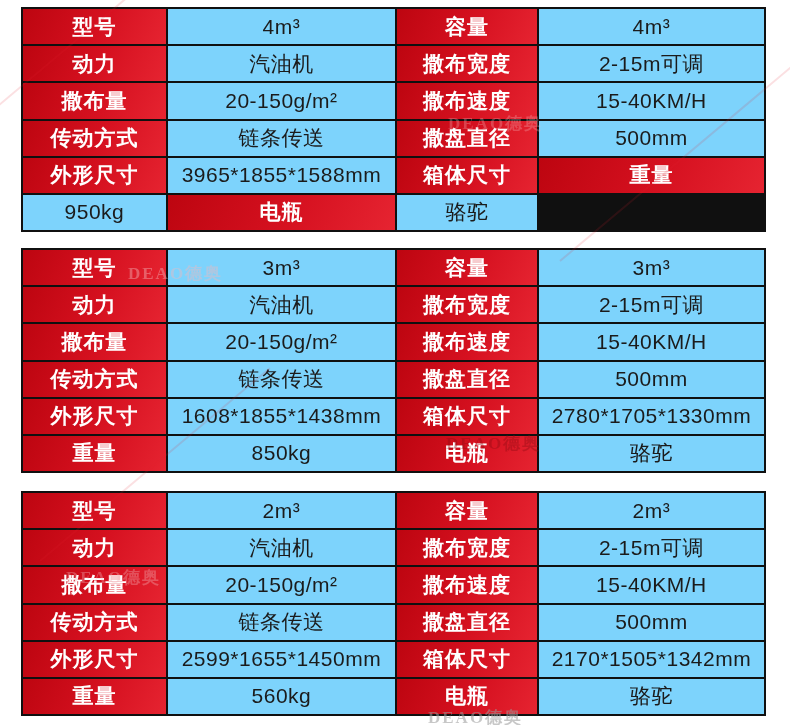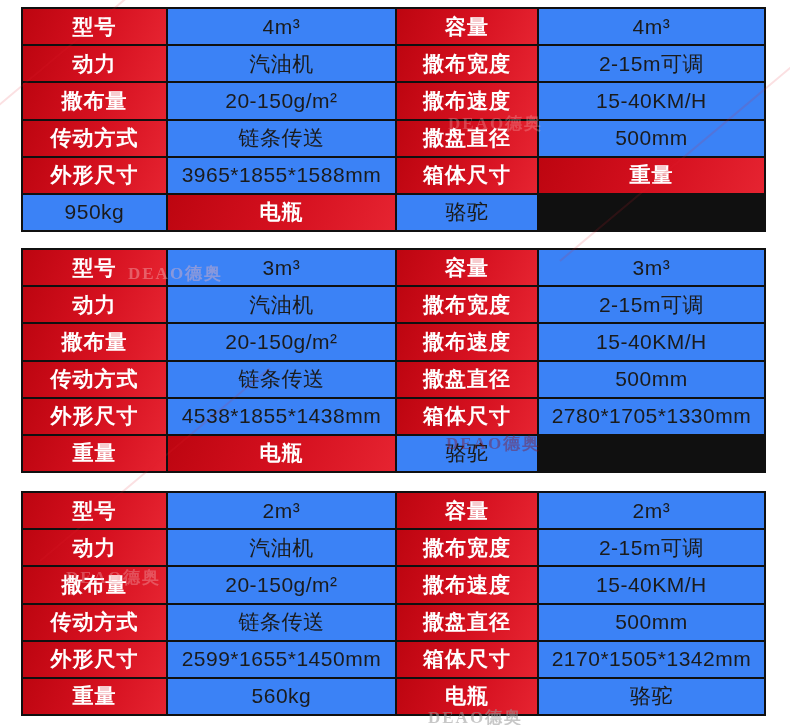--- a/index.html
+++ b/index.html
@@ -38,21 +38,21 @@
     overflow: hidden;
   }
   .cell.label {
     background: linear-gradient(115deg, #bd0510 0%, #d61120 55%, #e62431 100%);
     color: #ffffff;
     font-weight: bold;
     font-size: 21px;
     letter-spacing: 1px;
   }
   .cell.value {
-    background: #3b82f6;
+    background: #7dd3fc;
     color: #1b1b1b;
     font-size: 21px;
     letter-spacing: 0.5px;
   }
 
   
   .wm {
     position: absolute;
     font-size: 17px;
     font-weight: bold;
@@ -123,24 +123,25 @@
     <div class="cell value">2-15m可调</div>
     <div class="cell label">撒布量</div>
     <div class="cell value">20-150g/m²</div>
     <div class="cell label">撒布速度</div>
     <div class="cell value">15-40KM/H</div>
     <div class="cell label">传动方式</div>
     <div class="cell value">链条传送</div>
     <div class="cell label">撒盘直径</div>
     <div class="cell value">500mm</div>
     <div class="cell label">外形尺寸</div>
-    <div class="cell value">4538*1855*1438mm</div>
+    <div class="cell value">1608*1855*1438mm</div>
     <div class="cell label">箱体尺寸</div>
     <div class="cell value">2780*1705*1330mm</div>
     <div class="cell label">重量</div>
+    <div class="cell value">850kg</div>
     <div class="cell label">电瓶</div>
     <div class="cell value">骆驼</div>
   </div>
 <div id="table-2" class="spec-table">
     <div class="cell label">型号</div>
     <div class="cell value">2m³</div>
     <div class="cell label">容量</div>
     <div class="cell value">2m³</div>
     <div class="cell label">动力</div>
     <div class="cell value">汽油机</div>

